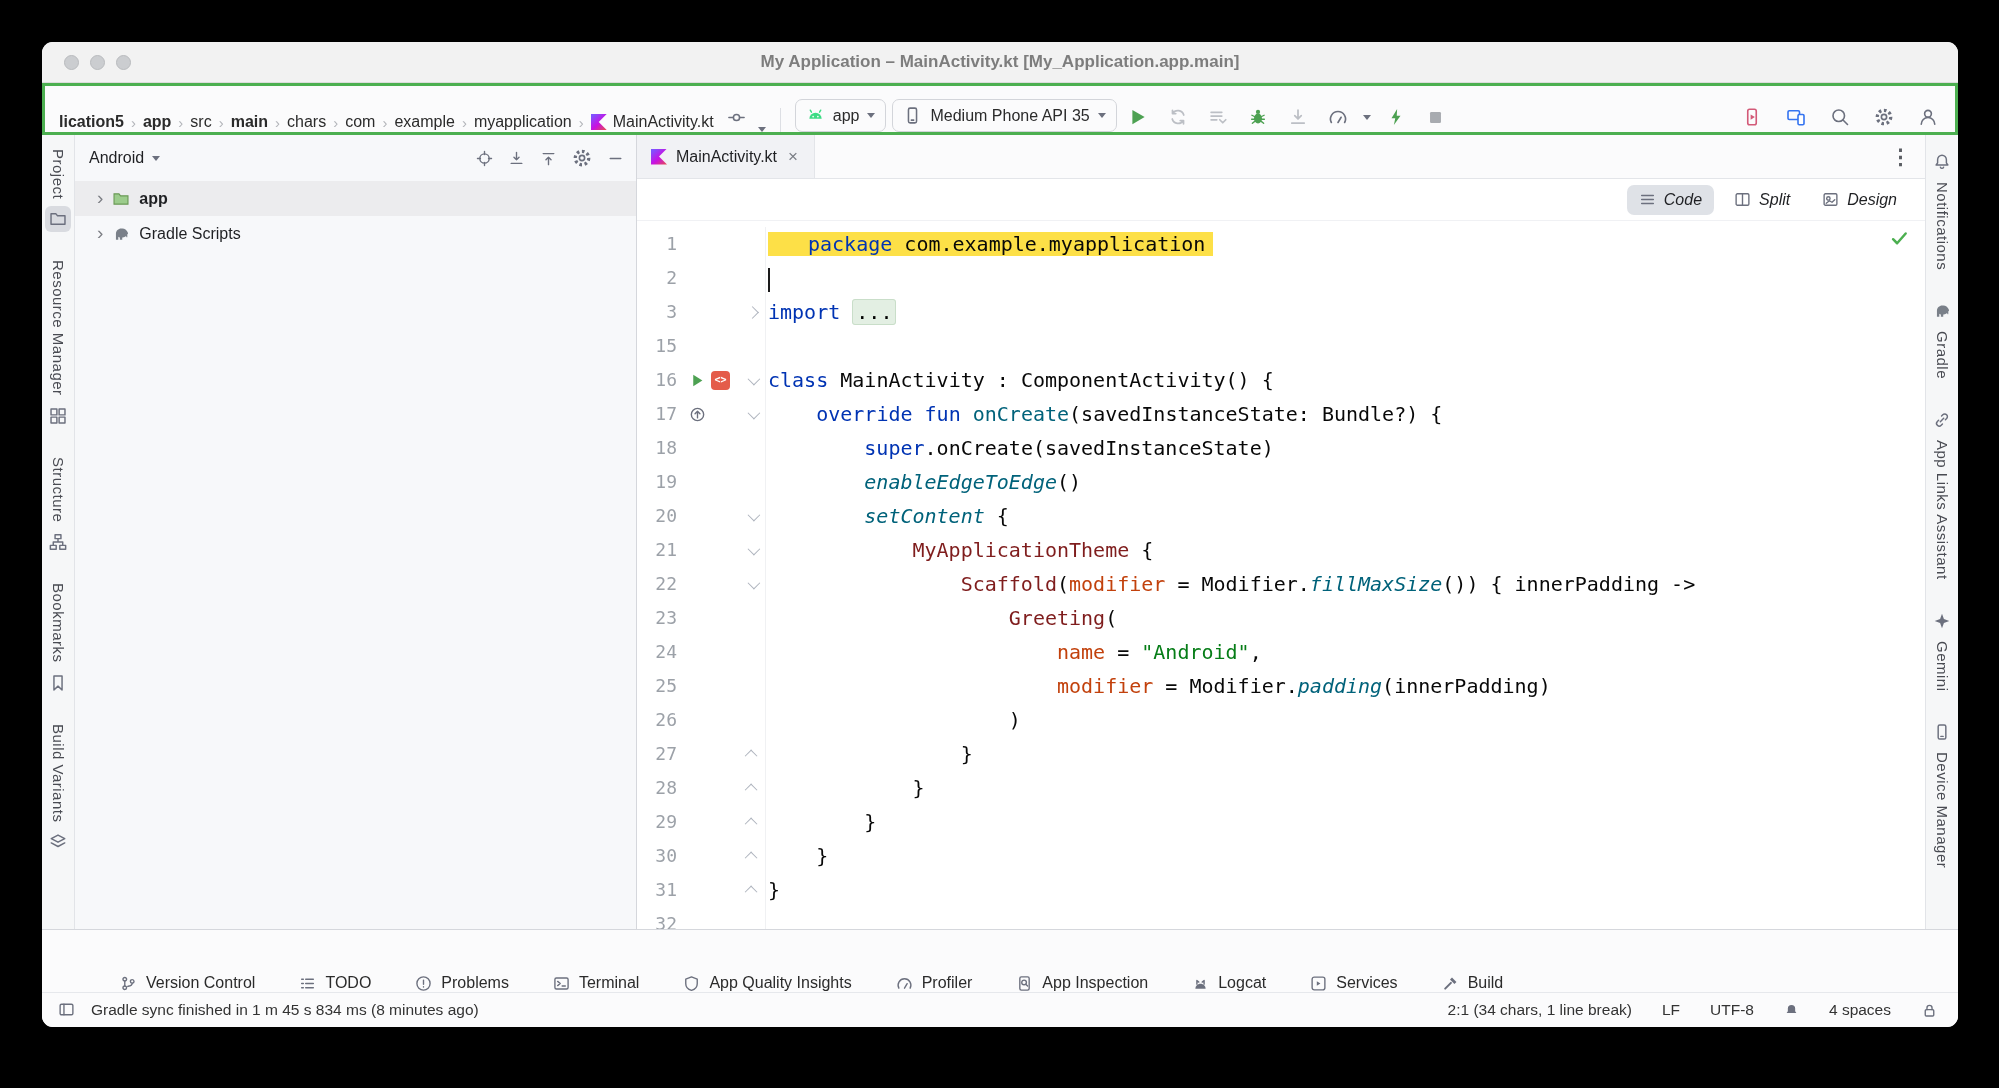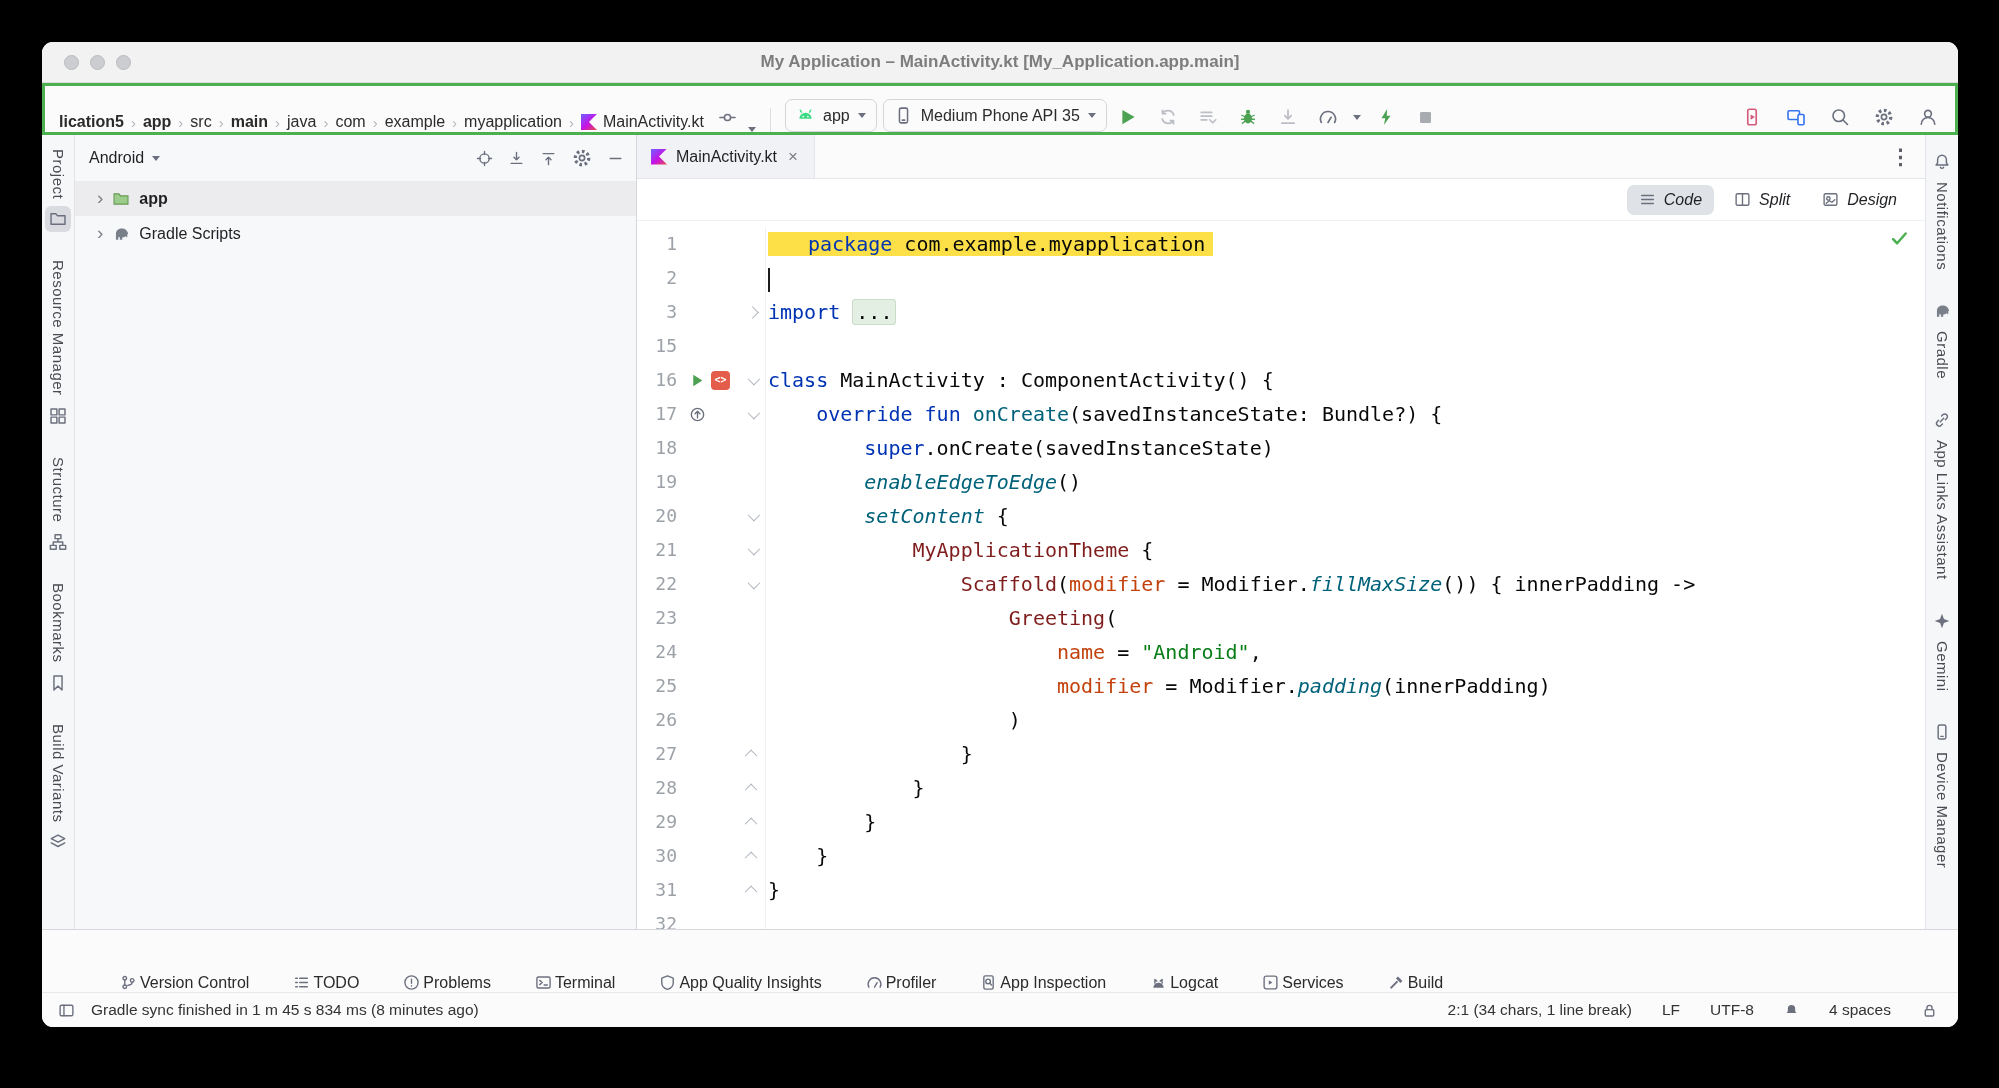--- a/index.html
+++ b/index.html
@@ -91,24 +91,24 @@
   .sel { background:#fde047; padding-right:8px;padding-left:40px; }
   .caretbar { display:inline-block; width:2px; height:24px; background:#1b1b1b; vertical-align:middle; }
   .inspect-ok { position:absolute; top:8px; right:16px; }
   .compose-ic { width:19px; height:19px; border-radius:4px; background:#E45C4A; color:#fff;
                 font-size:10px; font-weight:700; display:flex; align-items:center; justify-content:center;
                 font-family:"DejaVu Sans Mono", monospace; }
 
   
   .bottombar { flex:0 0 37px; background:#fbfbfc; border-top:1px solid #d5d7dc; display:flex;
                align-items:center; gap:44px; padding-left:78px; font-size:16px; color:#2b2b2b; }
-  .bitem { display:flex; align-items:flex-start; gap:3px;margin-top:44px; }
+  .bitem { display:flex; align-items:flex-end; gap:9px;margin-top:44px; }
   .statusbar { flex:0 0 35px; background:#fbfbfc; border-top:1px solid #e6e8ec; display:flex;
                align-items:center; padding:0 20px 0 16px; font-size:15.5px; color:#333; }
-  .sleft { display:flex; align-items:flex-end; gap:16px; }
+  .sleft { display:flex; align-items:flex-start; gap:16px; }
   .sright { margin-left:auto; display:flex; align-items:center; gap:30px; }
   .sitem { display:flex; align-items:center; gap:6px; }
   svg { display:block; }
 </style>
 </head>
 <body>
 
 <div class="screen">
   <div class="window">
 
@@ -124,21 +124,21 @@
     <div class="toolbar">
       <div class="crumbs" id="crumbs">
           <span class="crumb b"><span>lication5</span></span>
           <span class="csep">›</span>
           <span class="crumb b"><span>app</span></span>
           <span class="csep">›</span>
           <span class="crumb"><span>src</span></span>
           <span class="csep">›</span>
           <span class="crumb b"><span>main</span></span>
           <span class="csep">›</span>
-          <span class="crumb"><span>java</span></span>
+          <span class="crumb"><span>chars</span></span>
           <span class="csep">›</span>
           <span class="crumb"><span>com</span></span>
           <span class="csep">›</span>
           <span class="crumb"><span>example</span></span>
           <span class="csep">›</span>
           <span class="crumb"><span>myapplication</span></span>
           <span class="csep">›</span>
           <span class="crumb" style="display: flex; align-items: center; gap: 6px;">
             <span class="klogo"></span>
             <span>MainActivity.kt</span>

